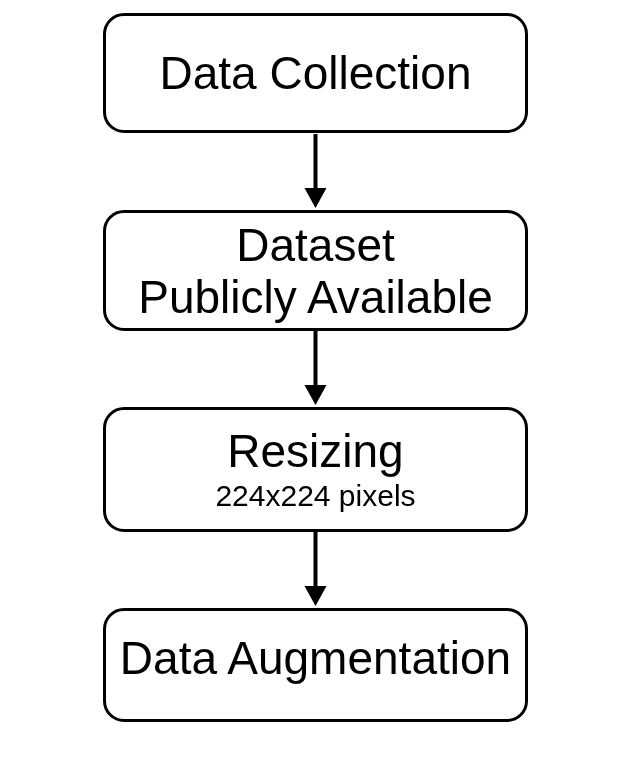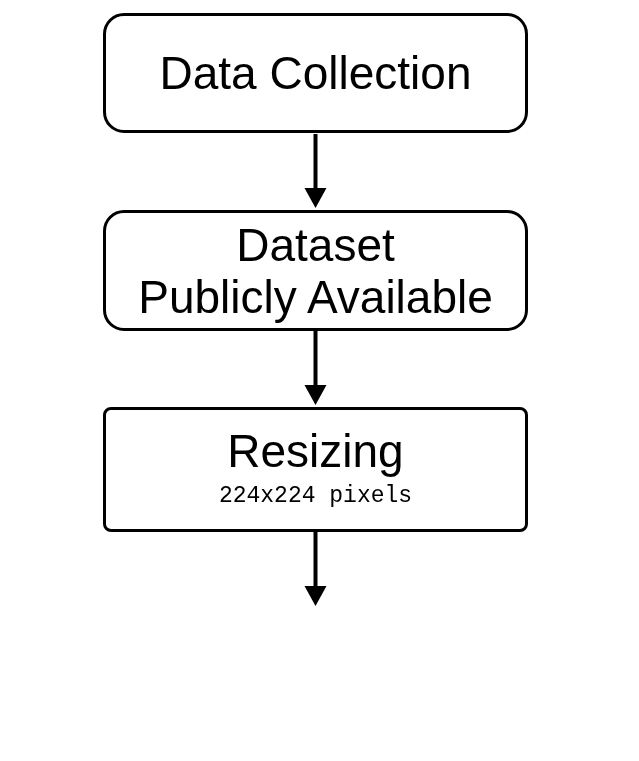--- a/index.html
+++ b/index.html
@@ -41,28 +41,27 @@
     justify-content: center;
     align-items: center;
     text-align: center;
   }
   .node-title {
     font-size: 46px;
     line-height: 52px;
     white-space: pre;
   }
   .node-subtitle {
-    font-size: 23px;
+    font-size: 30px;
     line-height: 38px;
     white-space: pre;
-    font-family: Liberation Mono, monospace;
   }
   .node-1 { top: 13px;  height: 120px; }
   .node-2 { top: 210px; height: 121px; }
-  .node-3 { top: 407px; height: 125px; border-radius: 8px; }
+  .node-3 { top: 407px; height: 125px; }
   .node-4 { top: 608px; height: 114px; padding-bottom: 14px; }
 </style>
 </head>
 <body>
 
 <div class="canvas">
 
   <svg class="arrows-layer" viewBox="0 0 639 761" xmlns="http://www.w3.org/2000/svg">
     <g>
       <line class="arrow-line" x1="315.5" y1="134" x2="315.5" y2="191" stroke="#000000"></line>
@@ -85,14 +84,17 @@
   <div class="node node-2">
     <div class="node-title">Dataset</div>
     <div class="node-title">Publicly Available</div>
   </div>
 
   <div class="node node-3">
     <div class="node-title">Resizing</div>
     <div class="node-subtitle">224x224 pixels</div>
   </div>
 
+  <div class="node node-4">
+    <div class="node-title">Data Augmentation</div>
+  </div>
 
 </div>
 
 </body></html>

